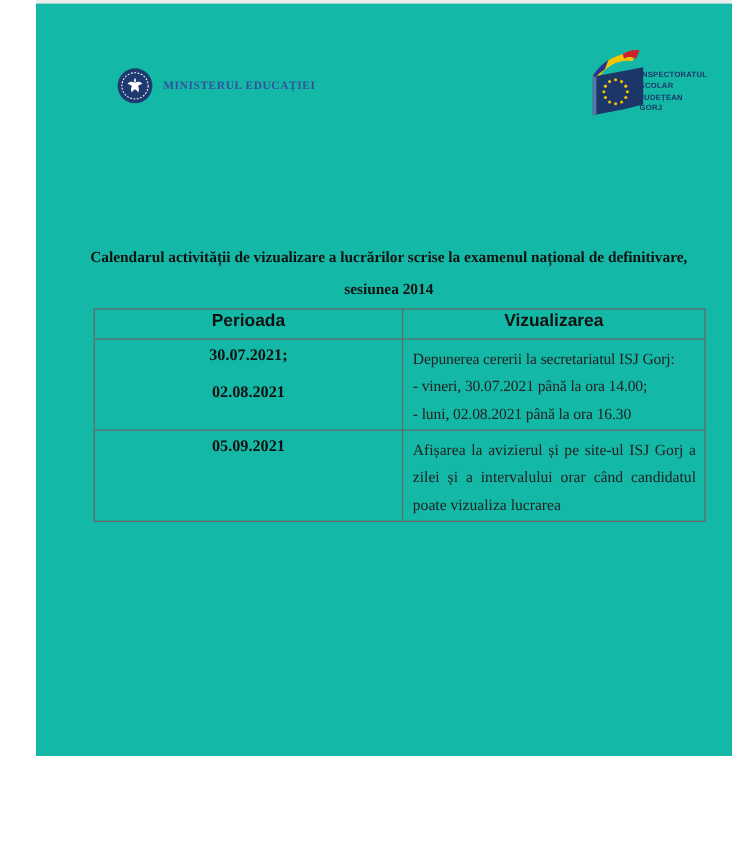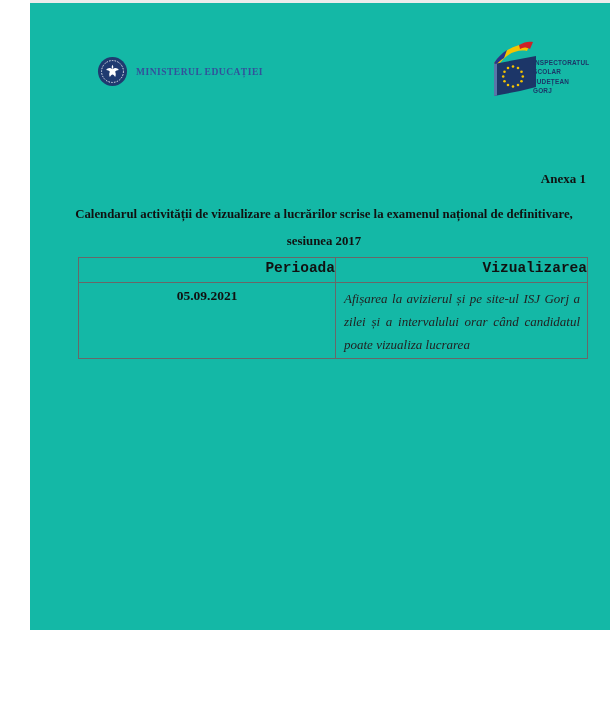--- a/index.html
+++ b/index.html
@@ -51,43 +51,43 @@
   table.cal{
     position:absolute;left:48px;top:257px;
     width:509px;border-collapse:collapse;table-layout:fixed;
   }
   table.cal th, table.cal td{
     border:1.5px solid #686868;
     vertical-align:top;overflow:hidden;
   }
   col.c1{width:257px;} col.c2{width:252px;}
   th.hdr{
-    height:21px;text-align:right;
-    font-family:Liberation Mono, monospace;
+    height:21px;text-align:center;
+    font-family:Liberation Sans, sans-serif;
     font-weight:bold;font-size:14.5px;padding:2px 0 1px 0;color:#111;
   }
   td.period{
     text-align:center;font-weight:bold;font-size:13.5px;
     padding-top:3px;line-height:20px;color:#111;
     font-family:"Liberation Serif", serif;
   }
   td.period .pl{display:block;}
   td.period .pl + .pl{margin-top:11px;}
   td.activity{padding:4px 7px 2px 8px;color:#222;}
   td.activity .line{display:block;}
   .act-sans{
     font-family:"Liberation Sans", sans-serif;
     font-size:11.5px;line-height:23px;color:#3a3a3a;
     text-align:justify;
   }
   .act-serif{
     font-family:"Liberation Serif", serif;
     font-size:13px;line-height:23px;color:#1f1f1f;
   }
-  .act-serif.justify{text-align:justify;font-style:italic;}
+  .act-serif.justify{text-align:justify;}
   .act-serif .line{white-space:nowrap;letter-spacing:-.1px;}
   tr.r1{height:92px;} tr.r2{height:64px;} tr.r3{height:70px;} tr.r4{height:43px;}
 </style>
 </head>
 <body>
 
 <div class="page">
   <div class="top-strip"></div>
 
   <div class="min-logo">
@@ -129,36 +129,46 @@
       </svg>
     </span>
     <div class="isj-text">
       <div>INSPECTORATUL</div>
       <div>ȘCOLAR</div>
       <div>JUDEȚEAN</div>
       <div>GORJ</div>
     </div>
   </div>
 
-  <div class="annex">Anexa 1</div>
 
   <div class="doc-title">
     <div class="t1">Calendarul activității de vizualizare a lucrărilor scrise la examenul național de definitivare,</div>
-    <div class="t2">sesiunea 2017</div>
+    <div class="t2">sesiunea 2014</div>
   </div>
 
   <table class="cal">
     <colgroup>
         <col class="c1">
         <col class="c2">
       </colgroup>
     <tbody>
         <tr>
       <th class="hdr">Perioada</th>
       <th class="hdr">Vizualizarea</th>
+    </tr>
+    <tr class="r2">
+      <td class="period">
+        <span class="pl">30.07.2021;</span>
+        <span class="pl">02.08.2021</span>
+      </td>
+      <td class="activity act-serif">
+        <span class="line">Depunerea cererii la secretariatul ISJ Gorj:</span>
+        <span class="line">- vineri, 30.07.2021 până la ora 14.00;</span>
+        <span class="line">- luni, 02.08.2021 până la ora 16.30</span>
+      </td>
     </tr>
     <tr class="r3">
       <td class="period">
         <span class="pl">05.09.2021</span>
       </td>
       <td class="activity act-serif justify">
         <span>Afișarea la avizierul și pe site-ul ISJ Gorj a zilei și a intervalului orar când candidatul poate vizualiza lucrarea</span>
       </td>
     </tr>
   </tbody>

